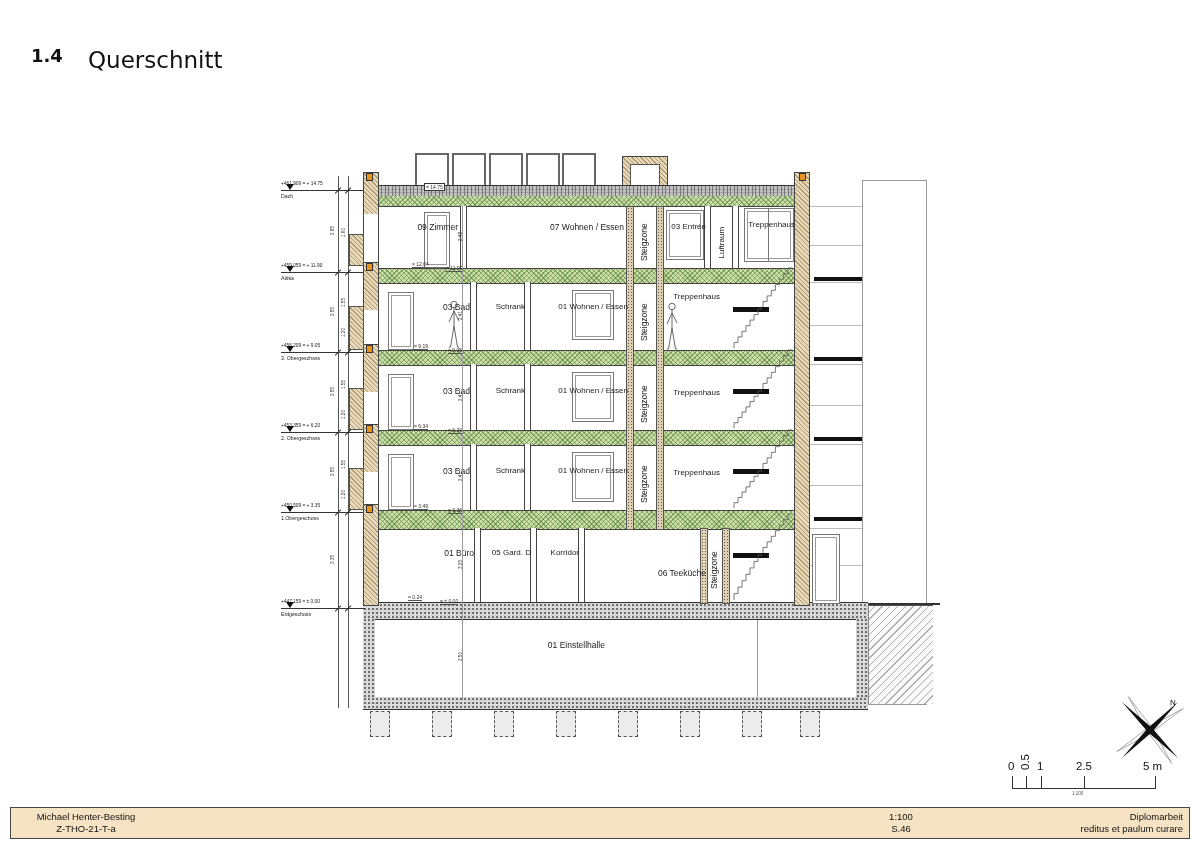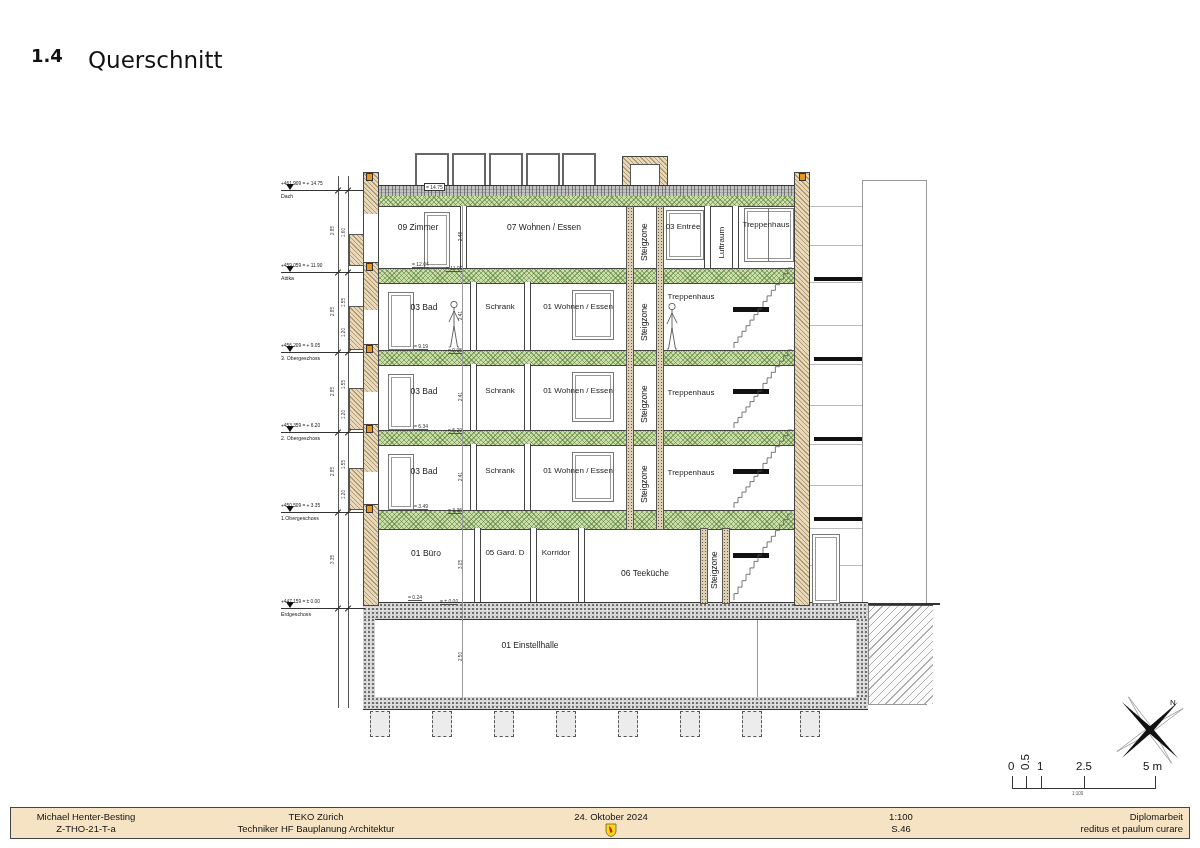--- a/index.html
+++ b/index.html
@@ -1,19 +1,19 @@
 <!DOCTYPE html>
 <html><head>
 <meta charset="utf-8">
 <style>
   html,body{margin:0;padding:0;background:#fff;}
   #sheet{position:relative;width:1200px;height:848px;background:#fff;overflow:hidden;
          font-family:"Liberation Sans",sans-serif;color:#111;}
   .abs{position:absolute;}
-  .lbl{position:absolute;font-size:8.5px;color:#222;text-align:center;white-space:nowrap;}
+  .lbl{position:absolute;font-size:8.5px;color:#222;text-align:right;white-space:nowrap;}
   .vlbl{position:absolute;font-size:8.5px;color:#222;white-space:nowrap;transform:rotate(-90deg);transform-origin:center;}
   .dim{position:absolute;font-size:5px;color:#333;white-space:nowrap;border-bottom:.5px solid #555;line-height:6px;}
   .vdim{position:absolute;font-size:4.6px;color:#333;white-space:nowrap;transform:rotate(-90deg);transform-origin:center;line-height:5px;}
   .lvltxt{position:absolute;font-size:4.8px;color:#222;white-space:nowrap;}
   .lvlname{position:absolute;font-size:5.2px;color:#222;white-space:nowrap;}
   .tri{position:absolute;width:0;height:0;border-left:4px solid transparent;border-right:4px solid transparent;border-top:6px solid #111;}
   .lineH{position:absolute;background:#333;height:1px;}
   .lineV{position:absolute;background:#333;width:1px;}
   .tk{position:absolute;width:8px;height:1px;background:#222;transform:rotate(-45deg);}
   .hgreen{background:
@@ -342,31 +342,20 @@
     <polygon points="8,8 38.1,33.9 64,64 33.9,38.1" fill="#111"></polygon>
     <polygon points="64,8 38.1,38.1 8,64 33.9,33.9" fill="#111"></polygon>
     <text x="56" y="11" font-size="8" fill="#111">N</text>
   </svg>
 
   <div id="footer">
     <div class="fcol" style="left:10px;width:130px;">
       <div>Michael Henter-Besting</div>
       <div>Z-THO-21-T-a</div>
     </div>
-    <div class="fcol" style="left:190px;width:230px;">
-      <div>TEKO Zürich</div>
-      <div>Techniker HF Bauplanung Architektur</div>
-    </div>
-    <div class="fcol" style="left:520px;width:160px;">
-      <div>24. Oktober 2024</div>
-      <svg width="12" height="14" viewBox="0 0 12 14" style="margin-top:0;">
-        <path d="M1 1 H11 V8 C11 11 8.5 13 6 13.5 C3.5 13 1 11 1 8 Z" fill="#f7d917" stroke="#333" stroke-width="0.6"></path>
-        <path d="M4 3 C6 4 7 6 7.5 9 L5.5 10 C4.5 7 4 5 4 3 Z" fill="#d42020"></path>
-      </svg>
-    </div>
     <div class="fcol" style="left:820px;width:140px;">
       <div>1:100</div>
       <div>S.46</div>
     </div>
     <div class="fcol" style="left:1020px;width:152px;text-align:right;">
       <div>Diplomarbeit</div>
       <div>reditus et paulum curare</div>
     </div>
   </div>
 </div>

